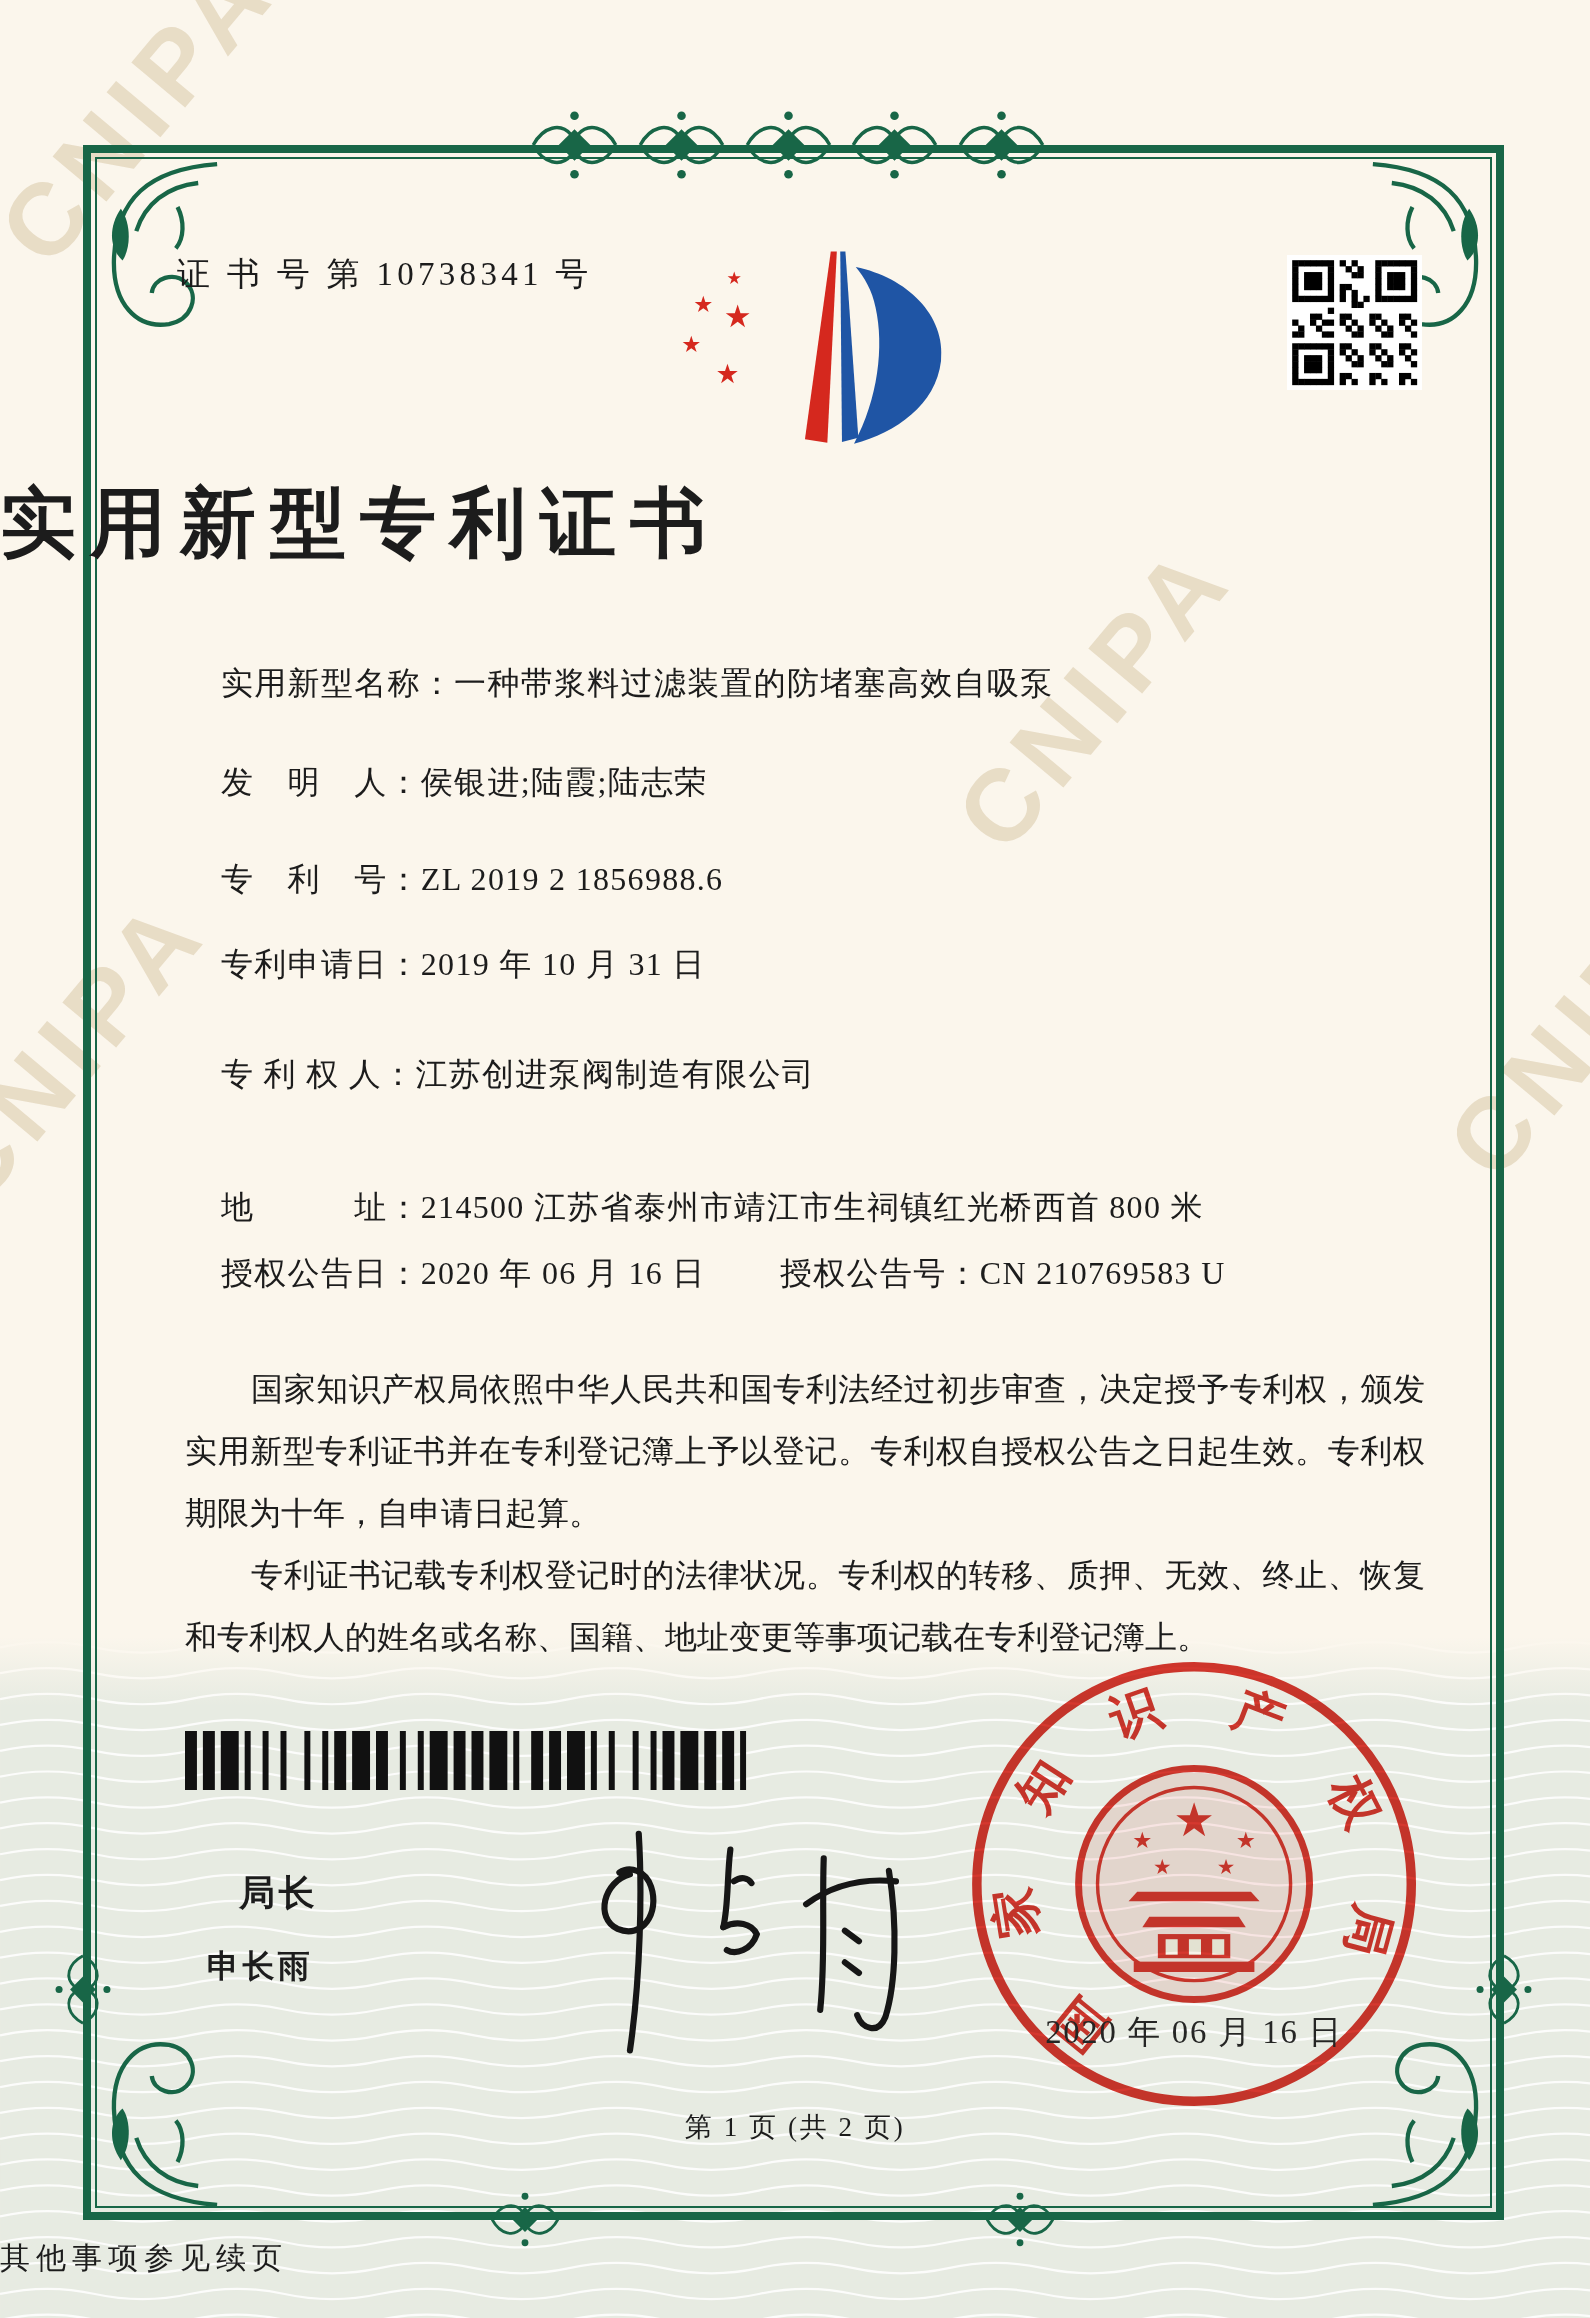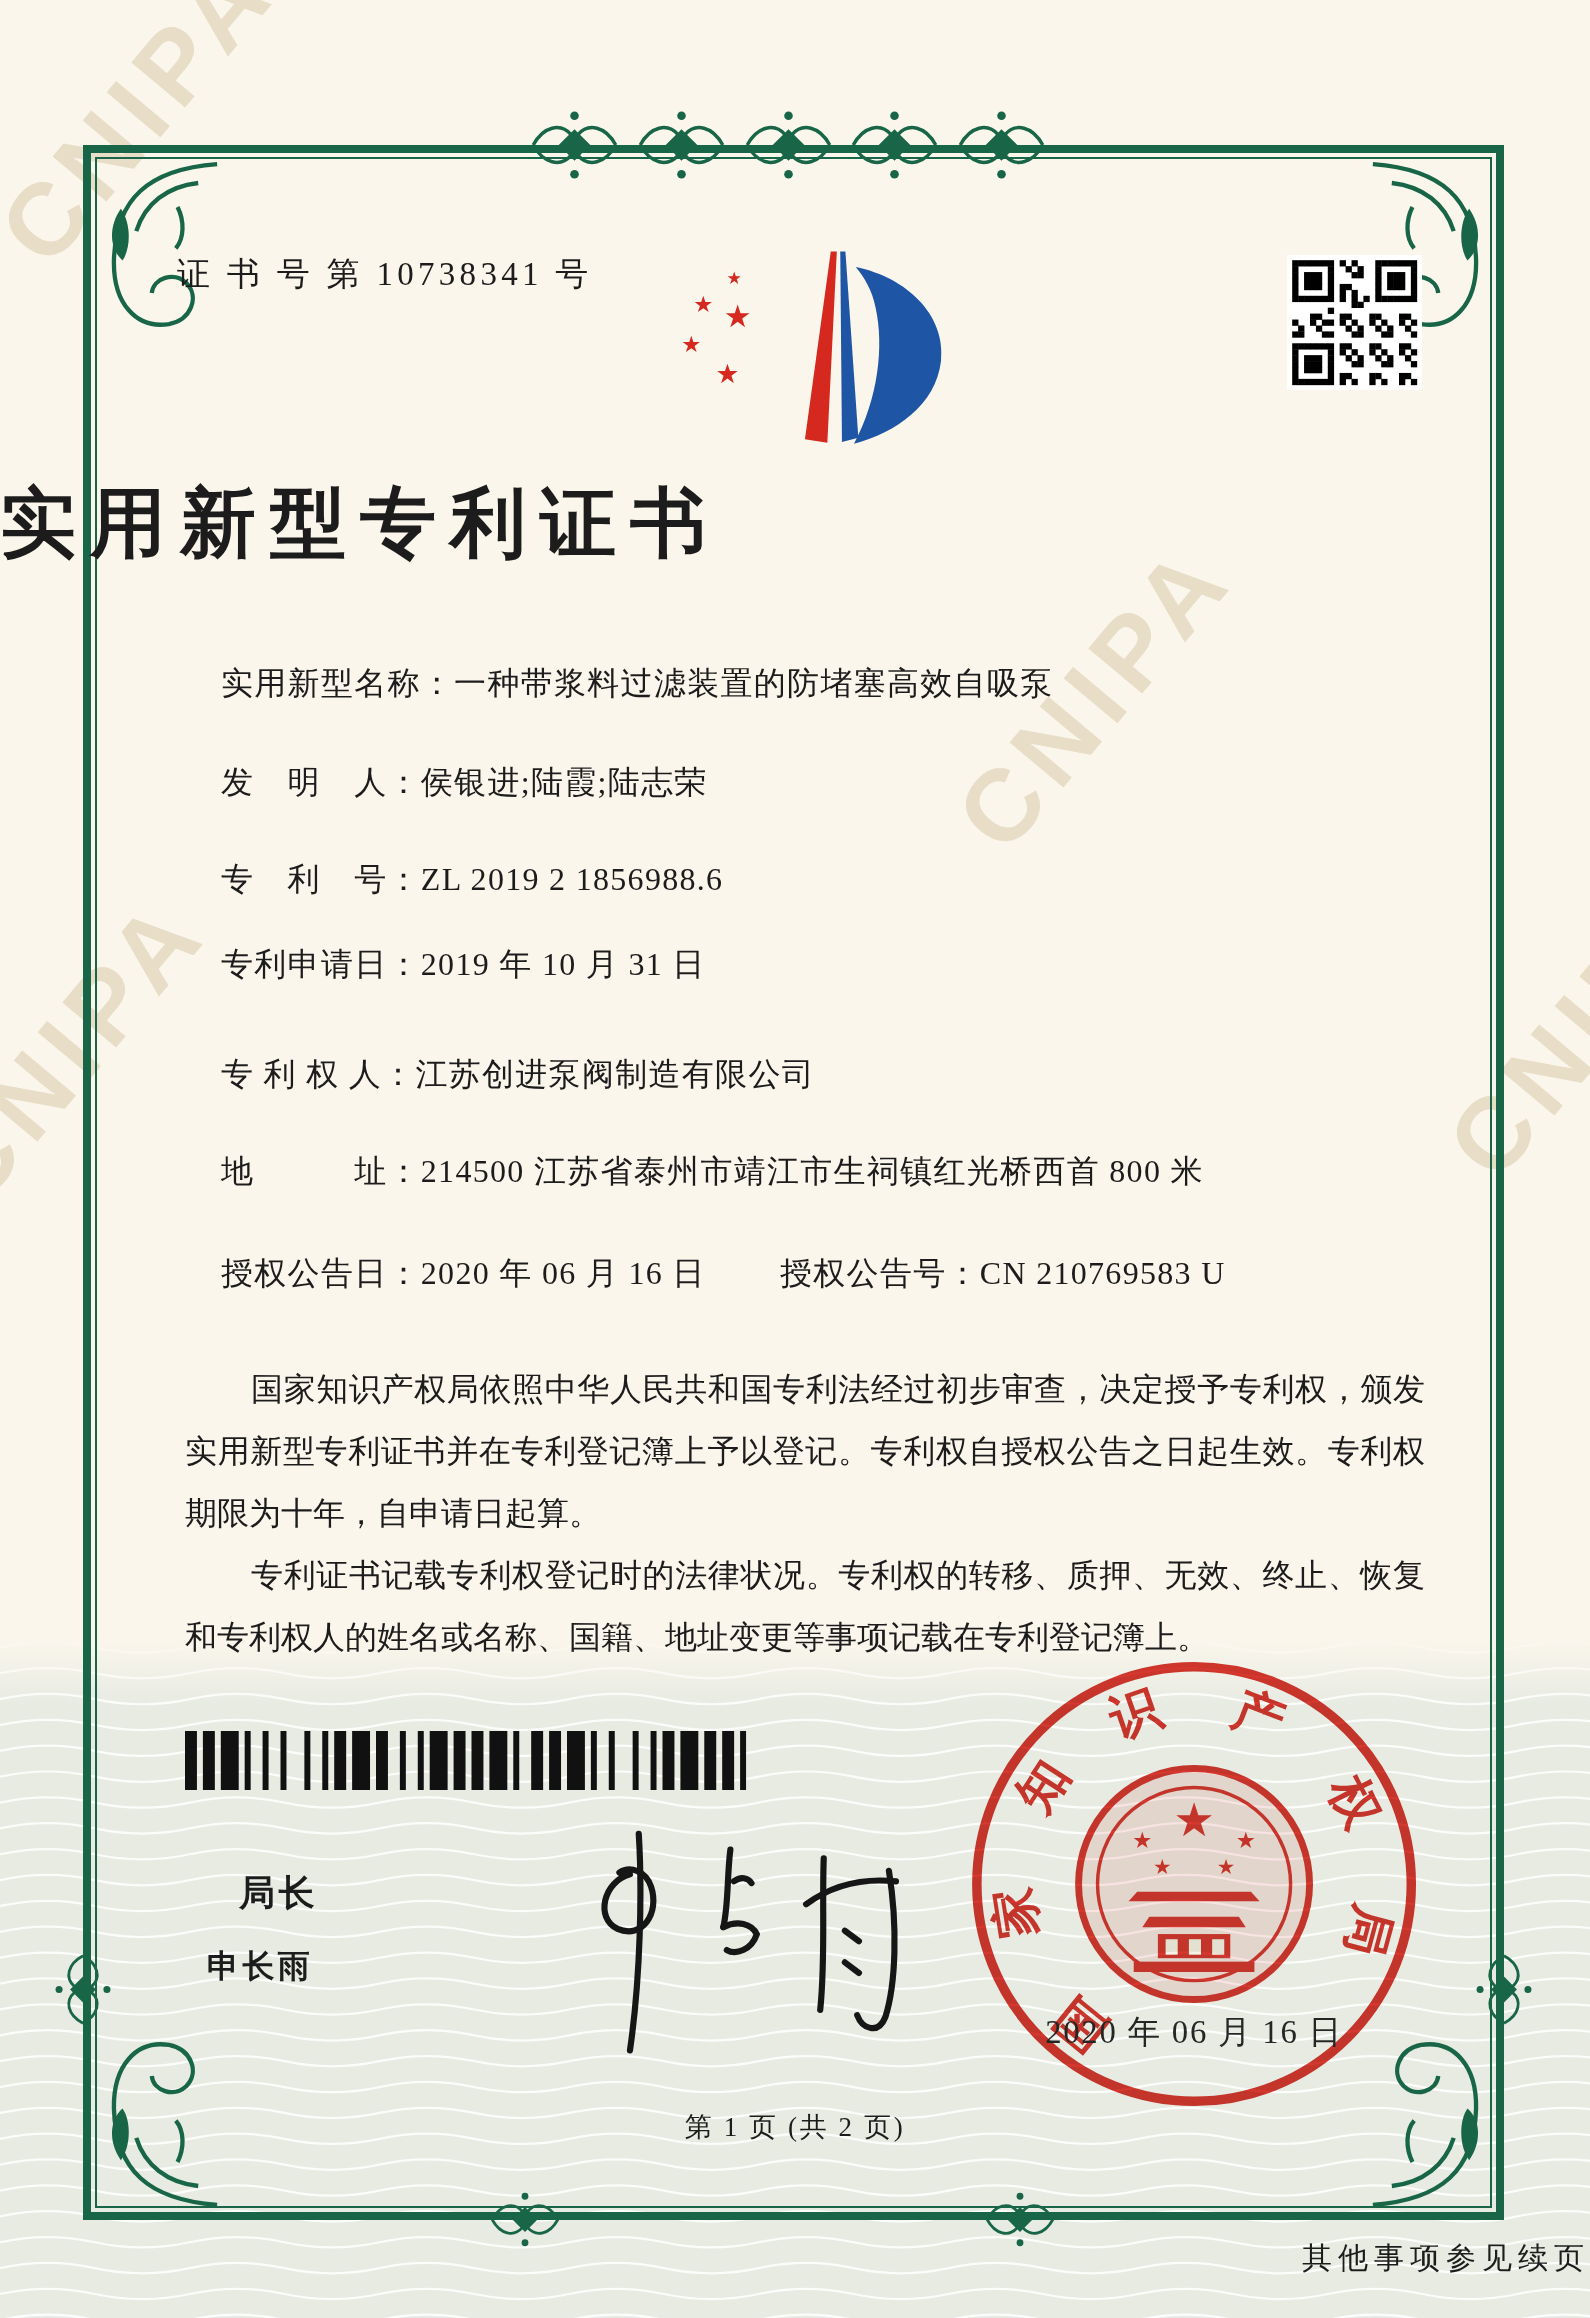--- a/index.html
+++ b/index.html
@@ -50,21 +50,21 @@
   
   .barcode{left:185px;top:1731px;width:573px;height:59px;}
   .director{left:207px;top:1869px;font-family:"Liberation Sans","DejaVu Sans",sans-serif;
     font-weight:600;font-size:36px;letter-spacing:3.4px;margin-left:32px;}
   .director-name{left:207px;top:1945px;font-family:"Liberation Sans","DejaVu Sans",sans-serif;
     font-weight:600;font-size:32px;letter-spacing:3.4px;}
   .signature{left:526px;top:1818px;width:414px;height:250px;}
   .seal{left:951px;top:1641px;width:487px;height:487px;mix-blend-mode:multiply;}
   .page-footer{left:0;top:2109px;width:1590px;text-align:center;
     font-size:27px;letter-spacing:2.6px;}
-  .continuation{left:0;top:2238px;width:1590px;text-align:right;
+  .continuation{left:0;top:2238px;width:1590px;text-align:left;
     font-size:30px;letter-spacing:6px;}
 </style>
 </head>
 <body>
 
 <div id="page">
 
   <div class="wm" style="left:-43px;top:52px">CNIPA</div>
   <div class="wm" style="left:914px;top:638px">CNIPA</div>
   <div class="wm" style="left:-112px;top:992px">CNIPA</div>
@@ -362,21 +362,21 @@
   </div>
   <div class="abs row" style="top:858px">
     <span class="lbl">专　利　号：</span><span class="val">ZL 2019 2 1856988.6</span>
   </div>
   <div class="abs row" style="top:943px">
     <span class="lbl">专利申请日：</span><span class="val">2019 年 10 月 31 日</span>
   </div>
   <div class="abs row" style="top:1053px">
     <span class="lbl">专 利 权 人：</span><span class="val">江苏创进泵阀制造有限公司</span>
   </div>
-  <div class="abs row" style="top:1150px">
+  <div class="abs row" style="top:1186px">
     <span class="lbl">地　　　址：</span><span class="val">214500  江苏省泰州市靖江市生祠镇红光桥西首 800 米</span>
   </div>
   <div class="abs row" style="top:1252px">
     <span class="lbl">授权公告日：</span><span class="val">2020 年 06 月 16 日</span>
     <span class="grant-right">
       <span>授权公告号：</span><span>CN 210769583 U</span>
     </span>
   </div>
 
   <div class="abs paras">

